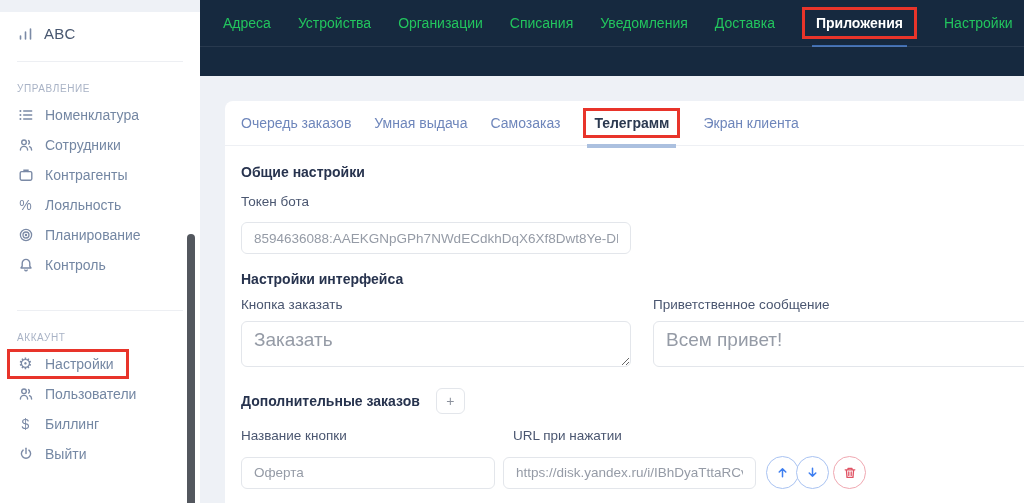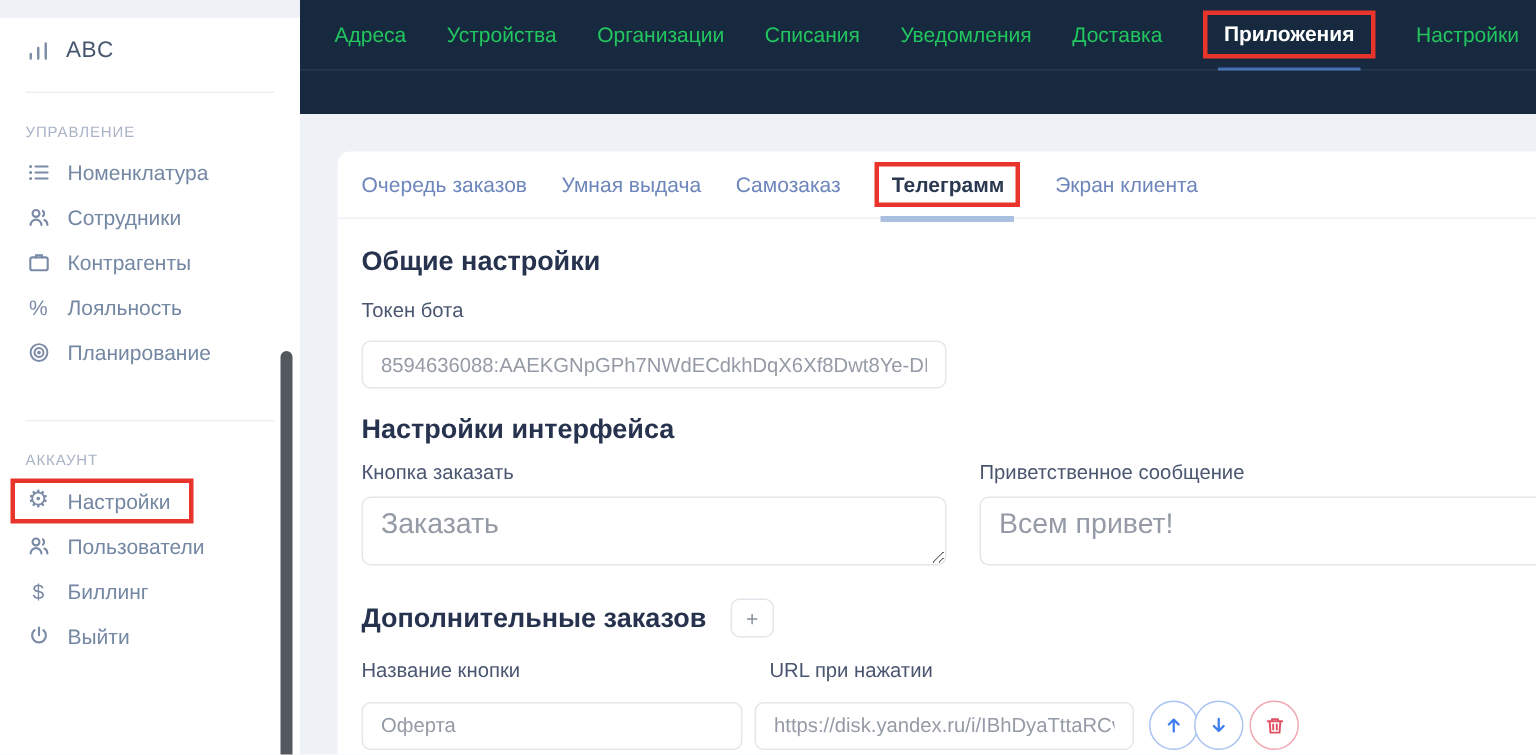--- a/index.html
+++ b/index.html
@@ -70,21 +70,21 @@
   }
   .tab { position: relative; height: 100%; display: flex; align-items: center; color: #6e86bb; font-size: 14px; cursor: pointer; white-space: nowrap; }
   .tab-active-wrap { border: 3px solid #e8342a; padding: 4px 8px; }
   .tab-active-wrap .tab-label { color: #2b3950; font-weight: bold; }
   .tab.active::after {
     content: ""; position: absolute; left: 4px; right: 4px; bottom: -3px;
     height: 4px; background: #abc0df;
   }
 
   .form-area { padding: 0 0 0 16px; }
-  .section-heading { font-size: 18px; font-weight: bold; color: #27334e; }
+  .section-heading { font-size: 14px; font-weight: bold; color: #27334e; }
   .field-label { font-size: 13.5px; color: #4a5670; }
   .text-input {
     height: 32px; border: 1px solid #e3e6eb; border-radius: 6px;
     padding: 0 12px; font-size: 13.5px; color: #959ba6; background: #fff; outline: none;
     font-family: "Liberation Sans", sans-serif;
   }
   .textarea-input {
     width: 390px; height: 46px; border: 1px solid #e3e6eb; border-radius: 6px;
     padding: 7px 12px; font-size: 19px; color: #959ba6; background: #fff; outline: none;
     font-family: "Liberation Sans", sans-serif; resize: both;
@@ -172,20 +172,29 @@
     <span class="nav-icon">
       <svg width="16" height="16" viewBox="0 0 16 16" fill="none" stroke="#7b8aa6" stroke-width="1.3">
         <circle cx="8" cy="8" r="5.6"></circle>
         <circle cx="8" cy="8" r="3"></circle>
         <circle cx="8" cy="8" r="0.6"></circle>
       </svg>
     </span>
     <span class="lbl">Планирование</span>
   </div>
 
+  <div class="nav-item">
+    <span class="nav-icon">
+      <svg width="16" height="16" viewBox="0 0 16 16" fill="none" stroke="#7b8aa6" stroke-width="1.4" stroke-linecap="round" stroke-linejoin="round">
+        <path d="M8 2.4a3.8 3.8 0 0 0-3.8 3.8v3L3 11h10l-1.2-1.8v-3A3.8 3.8 0 0 0 8 2.4z"></path>
+        <path d="M6.8 13.1a1.3 1.3 0 0 0 2.4 0"></path>
+      </svg>
+    </span>
+    <span class="lbl">Контроль</span>
+  </div>
 
   <div class="side-divider" style="margin-top:30px"></div>
 
   <div class="section-label">АККАУНТ</div>
 
   <div class="nav-item">
     <span class="annotate-box">
       <span class="nav-icon glyph-icon" style="font-size:16px">⚙</span>
       <span class="lbl">Настройки</span>
     </span>

